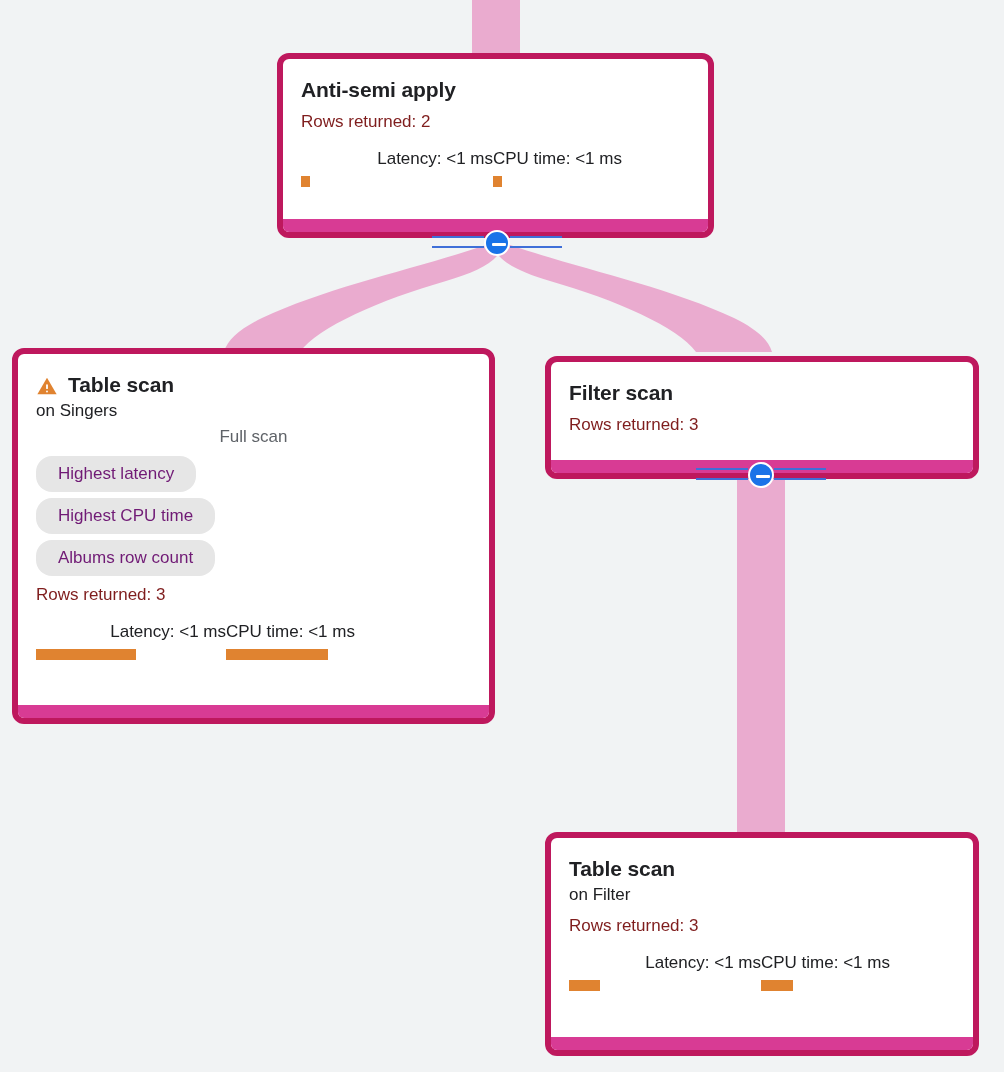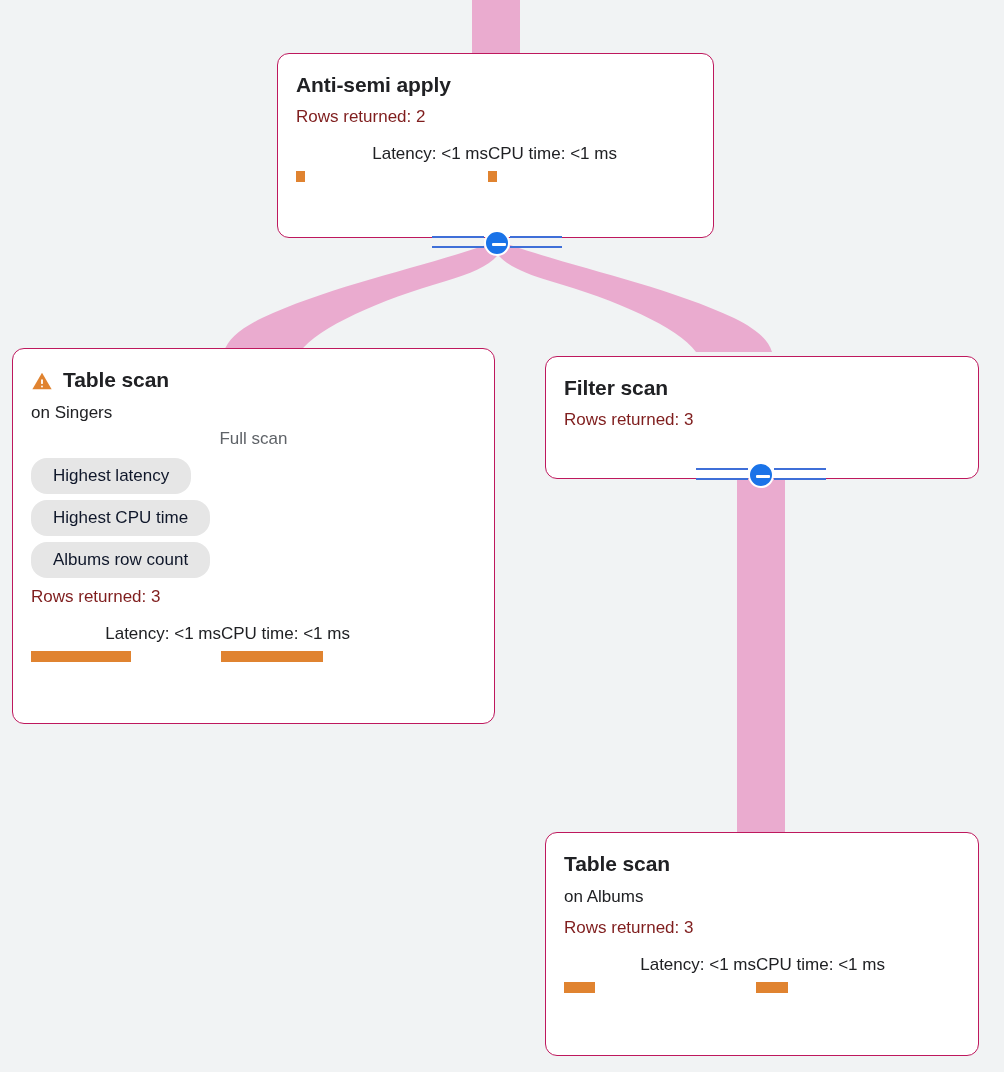--- a/index.html
+++ b/index.html
@@ -26,26 +26,26 @@
     width: 1004px;
     height: 1072px;
     z-index: 1;
   }
 
   
   .card {
     position: absolute;
     z-index: 3;
     background: #ffffff;
-    border: 1px solid #be185d;
+    border: 6px solid #be185d;
     border-radius: 12px;
     box-sizing: border-box;
     overflow: hidden;
     display: flex;
-    flex-direction: row;
+    flex-direction: column;
   }
   .card-body {
     flex: 1 1 auto;
     padding: 18px 18px 10px 18px;
     box-sizing: border-box;
   }
   .card-accent {
     flex: 0 0 auto;
     height: 13px;
     background: #d83b94;
@@ -66,41 +66,41 @@
     font-size: 21px;
     font-weight: bold;
     color: #202124;
     line-height: 26px;
     letter-spacing: -0.1px;
   }
   .card-sub {
     font-size: 17px;
     color: #202124;
     line-height: 24px;
-    margin-top: 8px;
+    margin-top: 1px;
   }
   .card-sub.muted {
     color: #5f6368;
     margin-top: 2px;
     text-align: center;
   }
   .card-rows {
     font-size: 17px;
     color: #7f1d1d;
     line-height: 24px;
     margin-top: 7px;
   }
 
   .chips {
     margin-top: 7px;
   }
   .chip {
     display: block;
     background: #e6e6e6;
-    color: #0f172a;
+    color: #701a75;
     border-radius: 16px;
     font-size: 17px;
     line-height: 20px;
     padding: 8px 22px;
     margin-bottom: 6px;
     width: fit-content;
     text-align: center;
   }
 
   .metrics {
@@ -279,21 +279,21 @@
       <div class="card-rows">Rows returned: 3</div>
     </div>
     <div class="card-accent"></div>
   </div>
 
   <div class="card" id="card-right">
     <div class="card-body">
       <div class="title-row">
         <div class="card-title">Table scan</div>
       </div>
-      <div class="card-sub">on Albums</div>
+      <div class="card-sub">on Filter</div>
       <div class="card-rows">Rows returned: 3</div>
       <div class="metrics">
         <div class="metric metric-0">
           <div class="metric-label">Latency: &lt;1 ms</div>
           <div class="metric-bar metric-bar-0"></div>
         </div>
         <div class="metric metric-1">
           <div class="metric-label">CPU time: &lt;1 ms</div>
           <div class="metric-bar metric-bar-1"></div>
         </div>

